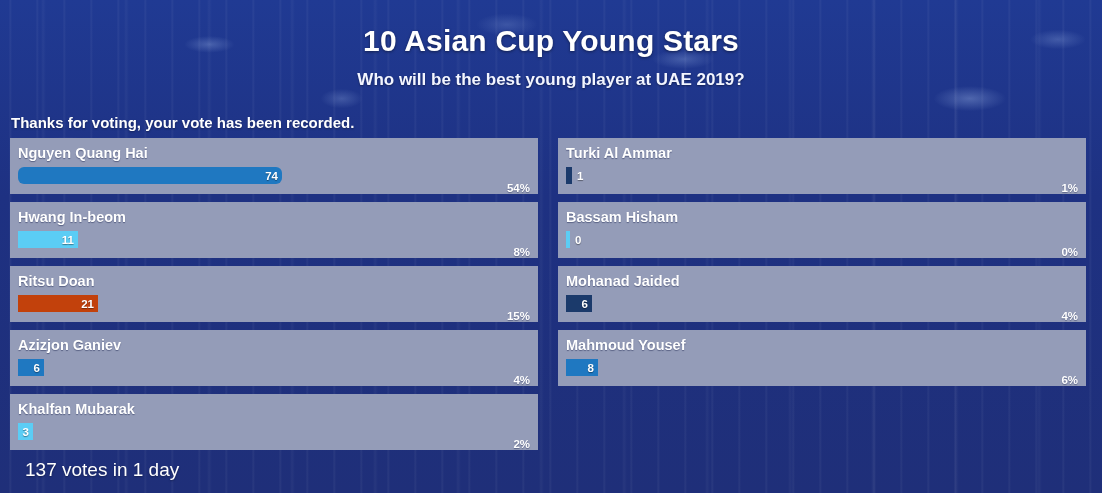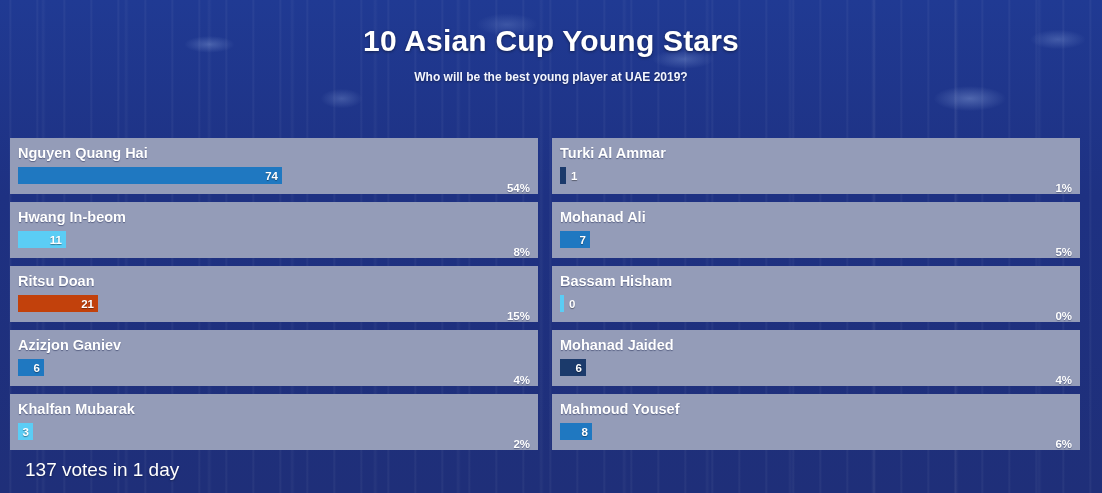--- a/index.html
+++ b/index.html
@@ -57,21 +57,21 @@
     padding-top: 24px;
     font-size: 30px;
     font-weight: bold;
     color: #ffffff;
     letter-spacing: 0.2px;
     text-shadow: 0 1px 3px rgba(0,0,0,0.45);
   }
   #poll-subtitle {
     margin: 0;
     padding-top: 12px;
-    font-size: 12px;
+    font-size: 17px;
     font-weight: bold;
     color: #f2f5ff;
     text-shadow: 0 1px 2px rgba(0,0,0,0.4);
   }
 
   
   #status-line {
     position: absolute;
     left: 11px;
     top: 114px;
@@ -81,21 +81,21 @@
     text-shadow: 0 1px 2px rgba(0,0,0,0.35);
   }
 
   
   #poll-columns {
     position: absolute;
     left: 10px;
     top: 138px;
     width: 1082px;
     display: flex;
-    gap: 14px;
+    gap: 20px;
   }
   .poll-column {
     width: 528px;
     display: flex;
     flex-direction: column;
     gap: 8px;
   }
 
   .poll-option {
     position: relative;
@@ -168,36 +168,37 @@
 </head>
 <body>
 
 <div id="poll-app">
 
   <div id="poll-header">
     <h1 id="poll-title">10 Asian Cup Young Stars</h1>
     <div id="poll-subtitle">Who will be the best young player at UAE 2019?</div>
   </div>
 
+  <div id="status-line">Thanks for voting, your vote has been recorded.</div>
 
   <div id="poll-columns">
       <div class="poll-column">
         <div class="poll-option">
           <div class="option-name">Nguyen Quang Hai</div>
           <div class="bar-row">
-            <div class="bar" style="width: 264px; background: rgb(31, 120, 193);">
+            <div class="bar" style="width: 264px; background: rgb(31, 120, 193); border-radius: 6px;">
               <span class="bar-count">74</span>
             </div>
           </div>
           <div class="option-percent">54%</div>
         </div>
         <div class="poll-option">
           <div class="option-name">Hwang In-beom</div>
           <div class="bar-row">
-            <div class="bar" style="width: 48px; background: rgb(91, 205, 245);">
+            <div class="bar" style="width: 60px; background: rgb(91, 205, 245);">
               <span class="bar-count">11</span>
             </div>
           </div>
           <div class="option-percent">8%</div>
         </div>
         <div class="poll-option">
           <div class="option-name">Ritsu Doan</div>
           <div class="bar-row">
             <div class="bar" style="width: 80px; background: #c2410c;">
               <span class="bar-count">21</span>
@@ -228,29 +229,20 @@
         <div class="poll-option">
           <div class="option-name">Turki Al Ammar</div>
           <div class="bar-row">
             <div class="bar" style="width: 6px; background: rgb(27, 58, 107);">
               <span class="bar-count outside">1</span>
             </div>
           </div>
           <div class="option-percent">1%</div>
         </div>
         <div class="poll-option">
-          <div class="option-name">Mohanad Ali</div>
-          <div class="bar-row">
-            <div class="bar" style="width: 30px; background: rgb(31, 120, 193);">
-              <span class="bar-count">7</span>
-            </div>
-          </div>
-          <div class="option-percent">5%</div>
-        </div>
-        <div class="poll-option">
           <div class="option-name">Bassam Hisham</div>
           <div class="bar-row">
             <div class="bar" style="width: 4px; background: rgb(91, 205, 245);">
               <span class="bar-count outside">0</span>
             </div>
           </div>
           <div class="option-percent">0%</div>
         </div>
         <div class="poll-option">
           <div class="option-name">Mohanad Jaided</div>

